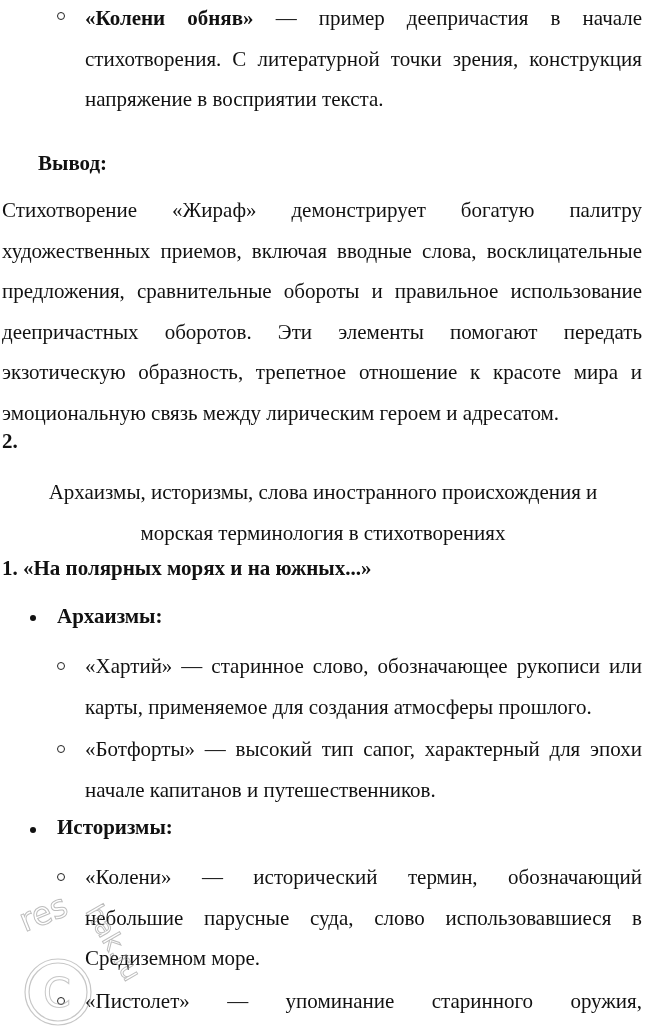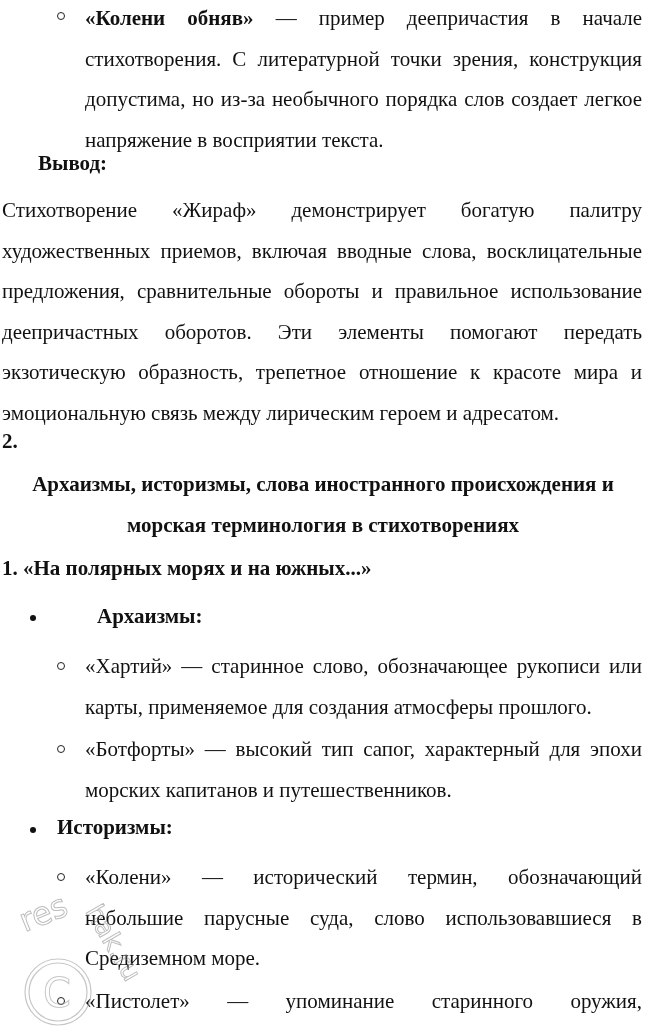--- a/index.html
+++ b/index.html
@@ -63,22 +63,23 @@
     .heading {
       position: absolute;
       left: 2px;
       font-weight: bold;
     }
     .center-title {
       position: absolute;
       left: 0;
       width: 646px;
       text-align: center;
-      font-weight: bold;
+      font-weight: normal;
       line-height: 40.5px;
+      margin-top: 8px;
     }
     .justify-last {
       text-align-last: justify;
     }
     .watermark {
       position: absolute;
       left: 10px;
       top: 880px;
       width: 140px;
       height: 160px;
@@ -88,21 +89,20 @@
   </style>
 </head>
 <body>
 
 <div class="page">
 
   <div class="sub-bullet" style="top:10px;"><span></span></div>
   <div class="sub-item line-block" style="top:-2px;">
     <div class="justify-last"><span class="bold">«Колени обняв»</span> <span>— пример деепричастия в начале</span></div>
     <div class="justify-last">стихотворения. С литературной точки зрения, конструкция</div>
-    <div class="justify-last">допустима, но из-за необычного порядка слов создает легкое</div>
     <div>напряжение в восприятии текста.</div>
   </div>
 
   <div class="heading" style="top:148px; line-height:30px;margin-left:36px;">Вывод:</div>
   <div class="para line-block" style="top:190px;">
     <div class="justify-last">Стихотворение «Жираф» демонстрирует богатую палитру</div>
     <div class="justify-last">художественных приемов, включая вводные слова, восклицательные</div>
     <div class="justify-last">предложения, сравнительные обороты и правильное использование</div>
     <div class="justify-last">деепричастных оборотов. Эти элементы помогают передать</div>
     <div class="justify-last">экзотическую образность, трепетное отношение к красоте мира и</div>
@@ -110,32 +110,32 @@
   </div>
 
   <div class="heading" style="top:426px; line-height:30px;">2.</div>
   <div class="center-title" style="top:464px;">
     <div>Архаизмы, историзмы, слова иностранного происхождения и</div>
     <div>морская терминология в стихотворениях</div>
   </div>
   <div class="heading" style="top:553px; line-height:30px;">1. «На полярных морях и на южных...»</div>
 
   <div class="main-bullet" style="top:615px;"></div>
-  <div class="heading" style="top:601px; left:57px; line-height:30px;margin-left:40px;">Архаизмы:</div>
+  <div class="heading" style="top:601px; left:57px; line-height:30px;">Архаизмы:</div>
 
   <div class="sub-bullet" style="top:660px;"><span></span></div>
   <div class="sub-item line-block" style="top:646px;font-family:Liberation Serif, serif;">
     <div class="justify-last">«Хартий» — старинное слово, обозначающее рукописи или</div>
     <div>карты, применяемое для создания атмосферы прошлого.</div>
   </div>
 
   <div class="sub-bullet" style="top:743px;"><span></span></div>
   <div class="sub-item line-block" style="top:729px;">
     <div class="justify-last">«Ботфорты» — высокий тип сапог, характерный для эпохи</div>
-    <div>морских капитанов и путешественников.</div>
+    <div>начале капитанов и путешественников.</div>
   </div>
 
   <div class="main-bullet" style="top:827px;"></div>
   <div class="heading" style="top:812px; left:57px; line-height:30px;">Историзмы:</div>
 
   <div class="sub-bullet" style="top:871px;"><span></span></div>
   <div class="sub-item line-block" style="top:857px;">
     <div class="justify-last">«Колени» — исторический термин, обозначающий</div>
     <div class="justify-last">небольшие парусные суда, слово использовавшиеся в</div>
     <div>Средиземном море.</div>

